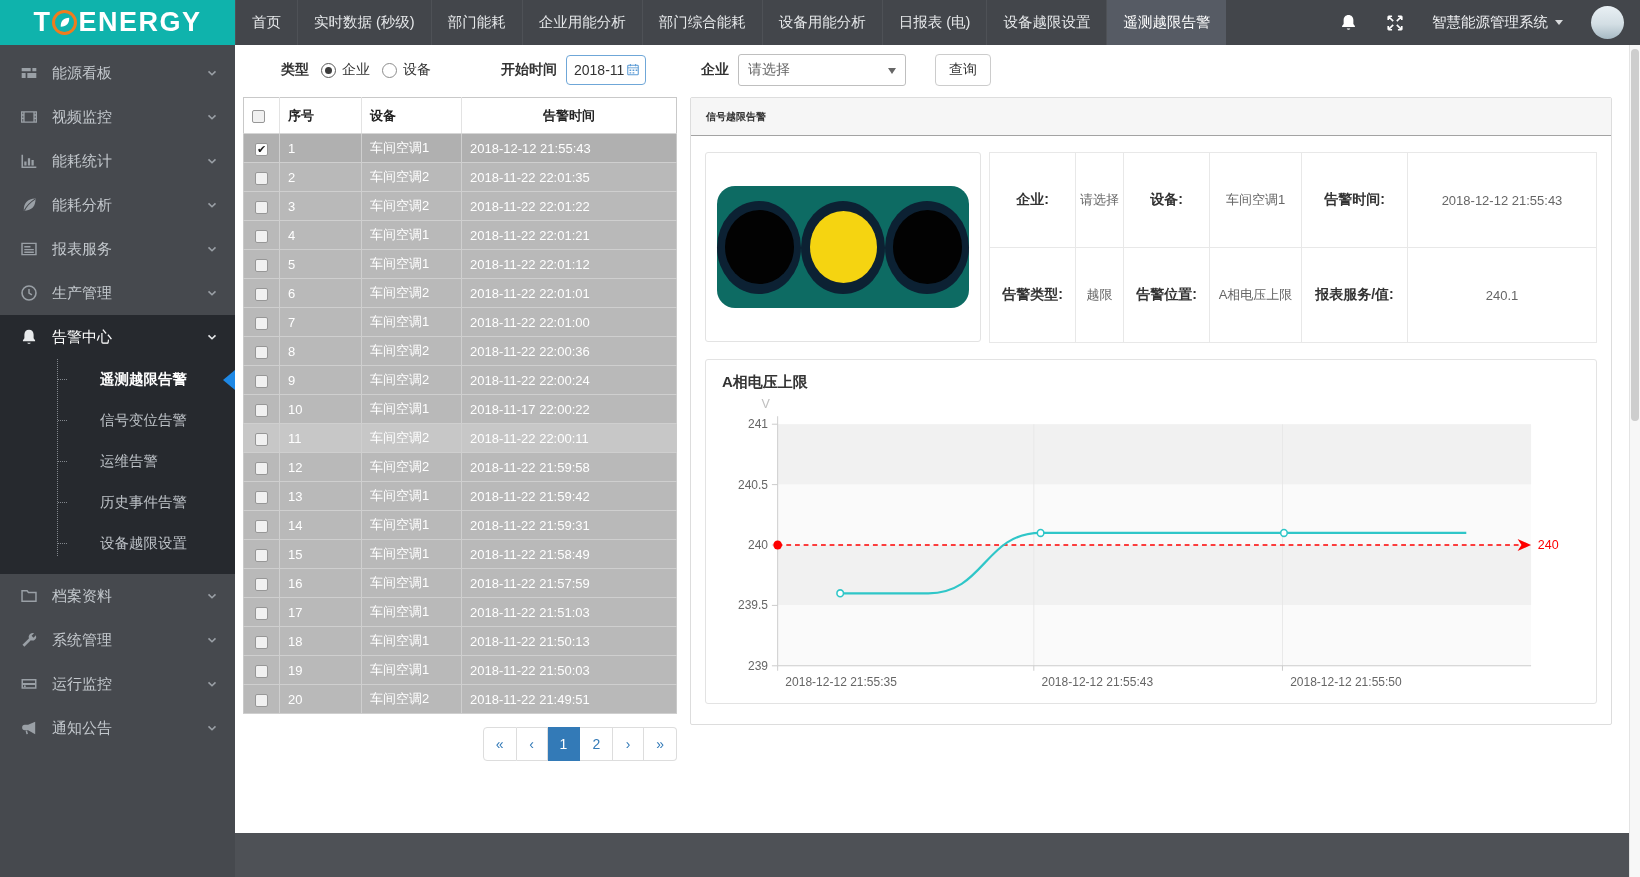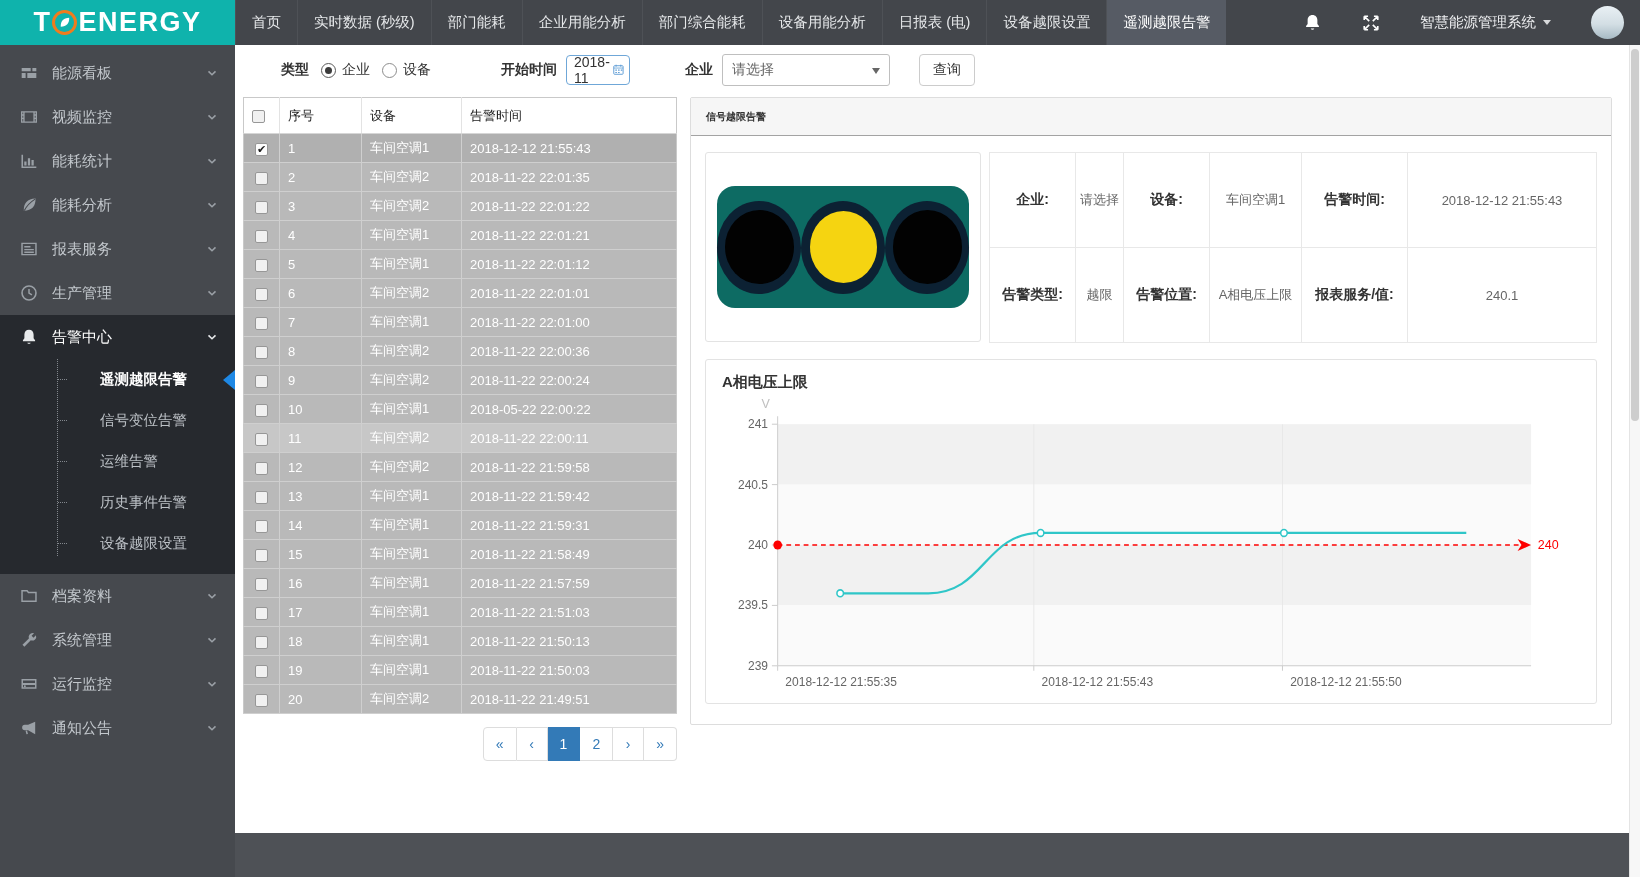--- a/index.html
+++ b/index.html
@@ -10,21 +10,21 @@
     font-family:"Liberation Sans","DejaVu Sans",sans-serif;
     -webkit-font-smoothing:antialiased;
   }
   
   .topbar { height:45px; display:flex; background:#43464b; position:relative; z-index:3; }
   .logo { width:235px; flex-shrink:0; background:#0fb3ac; display:flex; align-items:center; justify-content:center; color:#fff; font-weight:bold; font-size:27px; letter-spacing:1.5px; }
   .leaf-badge { width:25px; height:25px; border:3px solid #f07c1d; border-radius:50%; display:inline-flex; align-items:center; justify-content:center; margin:0 1px; }
   .topnav { display:flex; align-items:stretch; }
   .nav-item { padding:0 16px; display:flex; align-items:center; color:#e6e8ea; font-size:14.5px; border-left:1px solid #4e5156; cursor:pointer; white-space:nowrap; }
   .nav-item.active { background:#565b64; color:#fff; }
-  .topbar-right { margin-left:auto; display:flex; align-items:center; gap:40px; padding-right:16px; color:#fff; }
+  .topbar-right { margin-left:auto; display:flex; align-items:center; gap:28px; padding-right:16px; color:#fff; }
   .icon-btn { display:flex; align-items:center; cursor:pointer; }
   .sys-title { font-size:14.5px; color:#eff0f2; display:flex; align-items:center; gap:7px; cursor:pointer; }
   .caret-down { width:0; height:0; border:4px solid transparent; border-top:5px solid #d8dadc; margin-top:4px; }
   .avatar { width:33px; height:33px; border-radius:50%; background:linear-gradient(180deg,#e9f0f4 0%,#d3dee4 55%,#a7bac4 100%); cursor:pointer; }
   
   .layout { display:flex; height:832px; background:#4e5156; }
   
   .sidebar { width:235px; height:832px; flex-shrink:0; background:#46494e; color:#c3c8cd; padding-top:6px; overflow:hidden; }
   .side-item { height:44px; display:flex; align-items:center; padding:0 16px 0 20px; font-size:15px; cursor:pointer; }
   .side-item .s-icon { width:18px; height:18px; margin-right:14px; color:#9aa0a6; flex-shrink:0; }
@@ -39,33 +39,33 @@
   .sub-item::before { content:""; position:absolute; left:58px; width:9px; border-top:1px dotted #82878d; }
   .sub-item.active { color:#fff; font-weight:bold; }
   .sub-item.active .sub-marker { position:absolute; right:0; top:50%; transform:translateY(-50%); width:0; height:0; border:10px solid transparent; border-right:12px solid #1e88e5; border-left:none; }
   
   .main { flex:1; height:788px; background:#fff; display:flex; flex-direction:column; min-width:0; }
   .filter-row { height:50px; flex-shrink:0; display:flex; align-items:center; padding-left:46px; font-size:14px; color:#333; }
   .f-label { font-weight:bold; white-space:nowrap; }
   .radio { width:15px; height:15px; border:1px solid #8d8d8d; border-radius:50%; background:#fff; position:relative; margin:0 6px 0 12px; display:inline-block; cursor:pointer; flex-shrink:0; }
   .radio.sel { border-color:#5a5a5a; }
   .radio.sel::after { content:""; position:absolute; left:3px; top:3px; right:3px; bottom:3px; border-radius:50%; background:#3c3c3c; }
-  .date-box { width:64px; height:30px; border:1px solid #6fa7d8; border-radius:4px; display:flex; align-items:center; justify-content:space-between; padding:0 5px 0 7px; margin-left:9px; color:#333; cursor:text; background:#fff; }
+  .date-box { width:80px; height:30px; border:1px solid #6fa7d8; border-radius:4px; display:flex; align-items:center; justify-content:space-between; padding:0 5px 0 7px; margin-left:9px; color:#333; cursor:text; background:#fff; }
   .select-box { width:168px; height:32px; border:1px solid #bfbfbf; border-radius:3px; display:flex; align-items:center; justify-content:space-between; padding:0 9px; color:#666; margin-left:9px; background:#fff; cursor:pointer; }
   .sel-caret { width:0; height:0; border:4.5px solid transparent; border-top:6px solid #666; margin-top:5px; }
   .query-btn { height:32px; padding:0 13px; margin-left:29px; border:1px solid #ccc; border-radius:4px; background:#fff; font-size:14px; color:#333; cursor:pointer; font-family:inherit; }
   .ml70 { margin-left:70px; } .ml55 { margin-left:55px; }
   
   .content-row { flex:1; display:flex; align-items:flex-start; padding:2px 28px 0 8px; min-width:0; }
   
   .table-panel { width:434px; flex-shrink:0; }
   table.alarms { width:100%; border-collapse:collapse; font-size:13px; table-layout:fixed; border:1px solid #c9c9c9; }
   table.alarms col.c0 { width:36px; } table.alarms col.c1 { width:82px; } table.alarms col.c2 { width:100px; }
-  table.alarms th { height:36px; background:#fff; color:#222; font-weight:normal; text-align:left; padding:0 8px; border-bottom:1px solid #d6d6d6; border-right:1px solid #e3e3e3; }
-  table.alarms th:last-child { border-right:none; }
+  table.alarms th { height:36px; background:#fff; color:#222; font-weight:bold; text-align:left; padding:0 8px; border-bottom:1px solid #d6d6d6; border-right:1px solid #e3e3e3; }
+  table.alarms th:last-child { border-right:none;text-align:center; }
   table.alarms td { height:29px; padding:0 8px; color:#fff; border-right:1px solid #cfcfcf; border-bottom:1px solid #cfcfcf; overflow:hidden; white-space:nowrap; }
   table.alarms td:last-child { border-right:none; }
   tr.row { background:#b9b9b9; }
   tr.row--selected { background:#b0b0b0; }
   tr.row--light { background:#c7c7c7; }
   .cb { width:13px; height:13px; border:1px solid #979797; border-radius:2px; background:#f1f1f1; display:inline-block; vertical-align:middle; cursor:pointer; }
   .cb.checked { background:#fdfdfd; position:relative; }
   .cb.checked::after { content:"\2714"; position:absolute; left:0; top:-1px; width:11px; font-size:11px; color:#1c1c1c; text-align:center; line-height:13px; }
   .th-cb, .td-cb { text-align:center; }
   
@@ -390,21 +390,21 @@
               <tr class="row">
                 <td class="td-cb"><span class="cb"></span></td>
                 <td>9</td>
                 <td>车间空调2</td>
                 <td>2018-11-22 22:00:24</td>
               </tr>
               <tr class="row">
                 <td class="td-cb"><span class="cb"></span></td>
                 <td>10</td>
                 <td>车间空调1</td>
-                <td>2018-05-22 22:00:22</td>
+                <td>2018-11-17 22:00:22</td>
               </tr>
               <tr class="row row--light">
                 <td class="td-cb"><span class="cb"></span></td>
                 <td>11</td>
                 <td>车间空调2</td>
                 <td>2018-11-22 22:00:11</td>
               </tr>
               <tr class="row">
                 <td class="td-cb"><span class="cb"></span></td>
                 <td>12</td>

